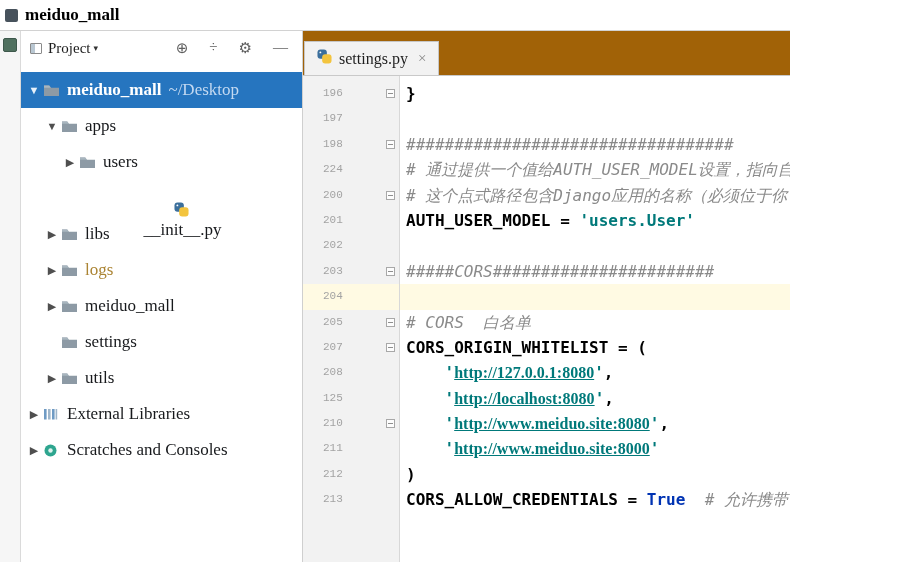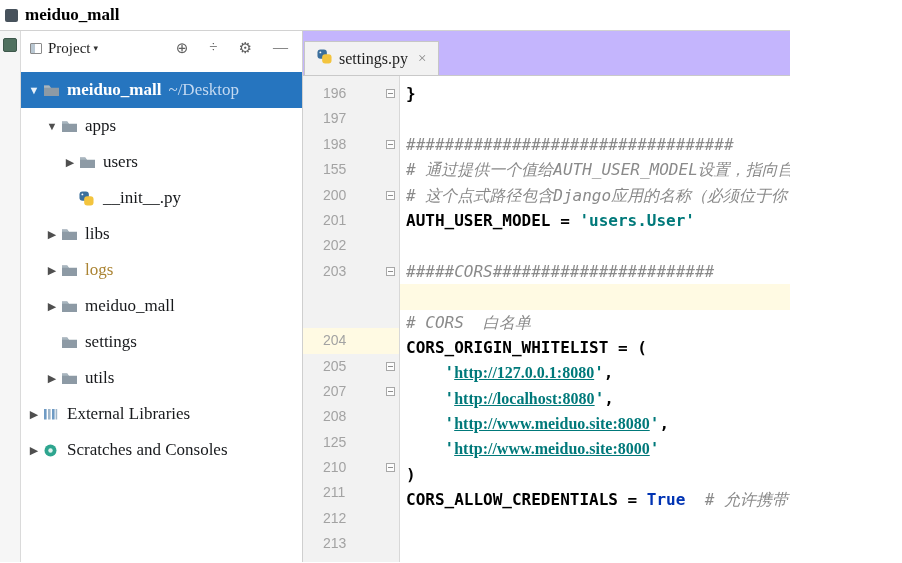--- a/index.html
+++ b/index.html
@@ -38,31 +38,31 @@
   .chev{flex:0 0 18px;text-align:center;font-size:11px;color:#4f4f4f;}
   .tree-row.selected .chev{color:#e8f1fa;}
   .spacer{flex:0 0 18px;}
   .ticon{flex:0 0 22px;display:flex;align-items:center;}
   .ticon svg{display:block;}
   .tlabel{margin-left:2px;}
   .tsuffix{margin-left:7px;color:#c3d9f1;}
 
   
   .editor{flex:1;display:flex;flex-direction:column;min-width:0;border-left:1px solid #cfcfcf;background:#fff;}
-  .tabbar{height:45px;background:#c4b5fd;border-bottom:1px solid #c9c9c9;
+  .tabbar{height:45px;background:#a16207;border-bottom:1px solid #c9c9c9;
           display:flex;align-items:flex-end;padding-left:1px;}
   .tab{height:34px;display:flex;align-items:center;gap:7px;padding:0 12px;
        background:#f2f2f2;border:1px solid #c6c6c6;border-bottom:none;font-size:16px;color:#1f1f1f;}
   .tab-close{color:#878787;font-size:15px;margin-left:3px;}
 
   .editor-body{flex:1;display:flex;min-height:0;}
   .gutter{flex:0 0 97px;background:#f2f2f2;border-right:1px solid #d8d8d8;padding-top:5px;
-          font-family:Liberation Sans, sans-serif;font-size:14px;color:var(--line-number);}
+          font-family:Liberation Mono, monospace;font-size:11px;color:var(--line-number);}
   .g-row{height:25.4px;line-height:25.4px;padding-left:20px;position:relative;}
-  .g-row.caret{background:var(--caret-line);margin-top:44px;}
+  .g-row.caret{background:var(--caret-line);}
   .fold{position:absolute;right:4px;top:8px;width:9px;height:9px;border:1px solid #a8a8a8;background:#fdfdfd;}
   .fold::after{content:"";position:absolute;left:1px;right:1px;top:3px;height:1px;background:#8f8f8f;}
 
   .code{flex:1;padding-top:5px;font-family:"DejaVu Sans Mono",monospace;font-size:16px;
         font-weight:bold;color:#000;white-space:pre;overflow:hidden;}
   .c-row{height:25.4px;line-height:25.4px;padding-left:6px;}
   .c-row.caret{background:var(--caret-line);}
   .seg-plain{color:#000;}
   .seg-comment{color:var(--comment);font-style:italic;font-weight:normal;}
   .seg-string{color:var(--string);}
@@ -124,21 +124,21 @@
           <div class="tree-row" style="padding-left: 40px;">
             <span class="chev">▶</span>
             <span class="ticon">
               <svg width="17" height="14" viewBox="0 0 17 14">
                 <path d="M1 2.5 h5.2 l1.7 2.2 H16 v8.3 H1 z" fill="#8d9aa5"></path>
                 <path d="M1 2.5 h5.2 l1.7 2.2 H1 z" fill="#a9b6bf"></path>
               </svg>
             </span>
             <span class="tlabel">users</span>
           </div>
-          <div class="tree-row" style="padding-left: 40px;">
+          <div class="tree-row" style="padding-left: 40px; flex-direction: column;">
             <span class="spacer"></span>
             <span class="ticon">
               <svg width="15" height="15" viewBox="0 0 16 16">
                 <rect x="0.5" y="0.5" width="10" height="10" rx="3.2" fill="#3b6f9c"></rect>
                 <rect x="5.5" y="5.5" width="10" height="10" rx="3.2" fill="#f3c43e"></rect>
                 <circle cx="3.6" cy="3.6" r="1" fill="#fff"></circle>
               </svg>
             </span>
             <span class="tlabel">__init__.py</span>
           </div>
@@ -227,21 +227,21 @@
               </svg></span>
           <span class="tab-label">settings.py</span>
           <span class="tab-close">×</span>
         </div>
       </div>
       <div class="editor-body">
         <div class="gutter" id="gutter">
             <div class="g-row"><span>196</span><span class="fold"></span></div>
             <div class="g-row"><span>197</span></div>
             <div class="g-row"><span>198</span><span class="fold"></span></div>
-            <div class="g-row"><span>155</span></div>
+            <div class="g-row"><span>224</span></div>
             <div class="g-row"><span>200</span><span class="fold"></span></div>
             <div class="g-row"><span>201</span></div>
             <div class="g-row"><span>202</span></div>
             <div class="g-row"><span>203</span><span class="fold"></span></div>
             <div class="g-row caret"><span>204</span></div>
             <div class="g-row"><span>205</span><span class="fold"></span></div>
             <div class="g-row"><span>207</span><span class="fold"></span></div>
             <div class="g-row"><span>208</span></div>
             <div class="g-row"><span>125</span></div>
             <div class="g-row"><span>210</span><span class="fold"></span></div>

